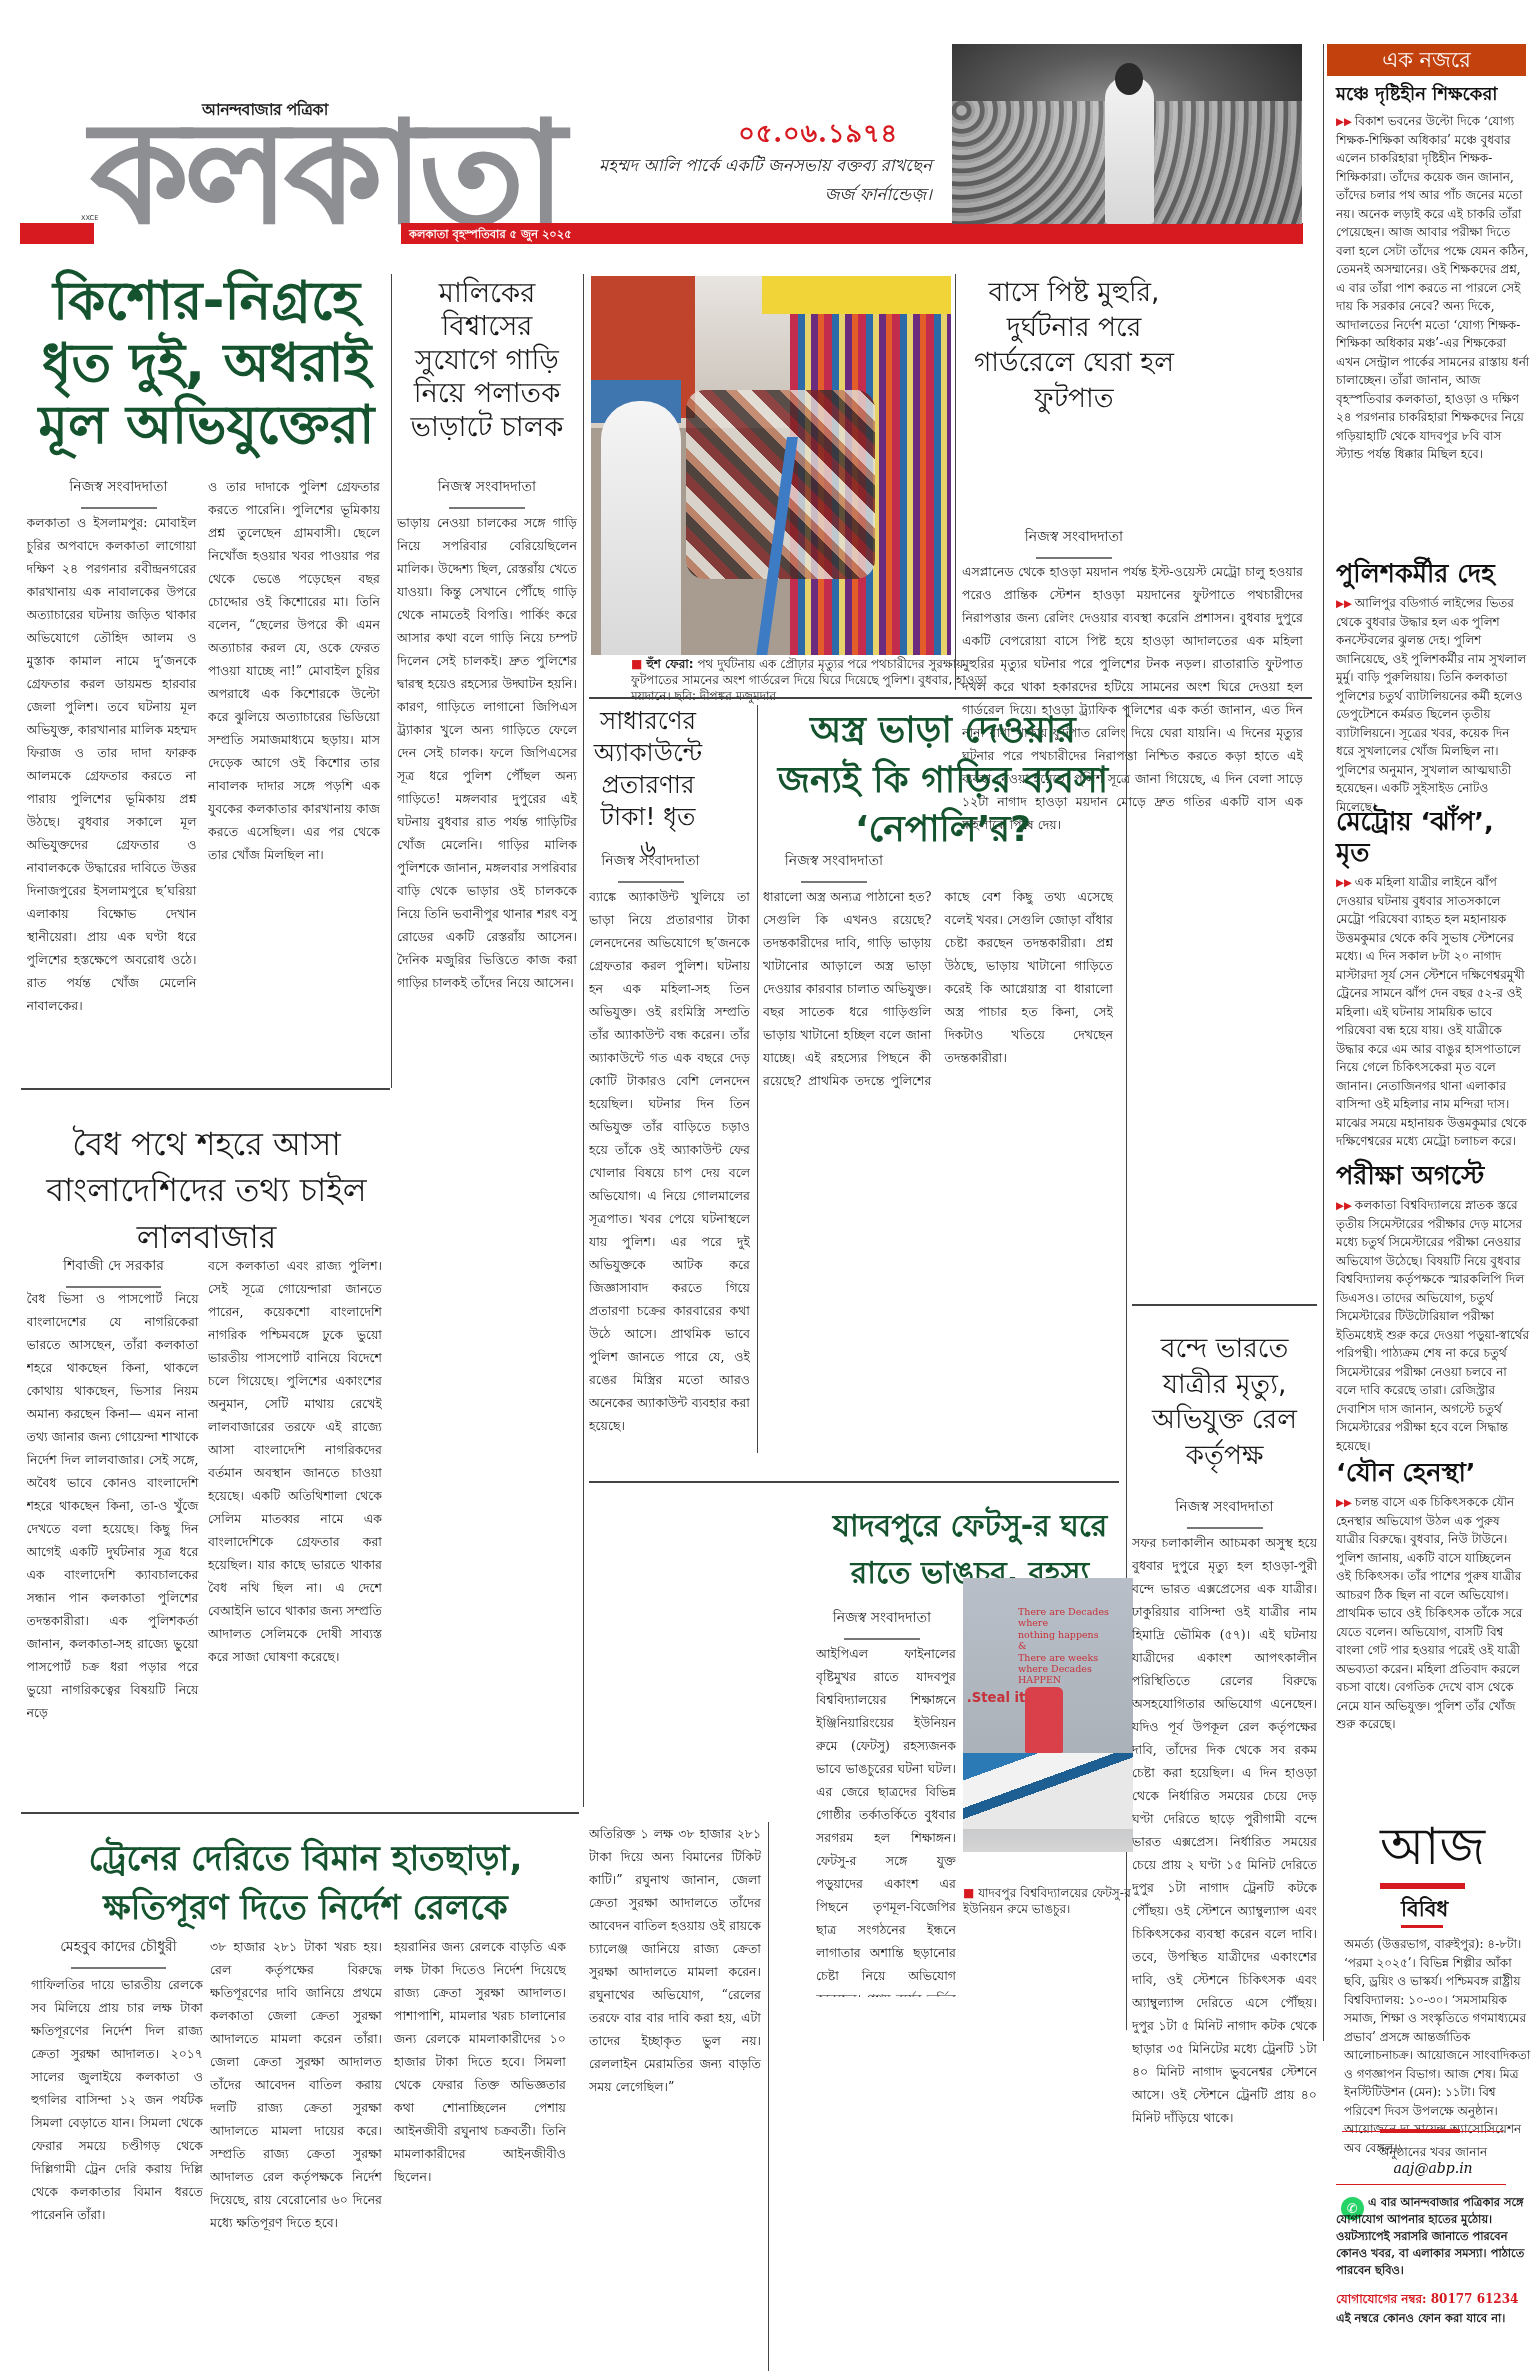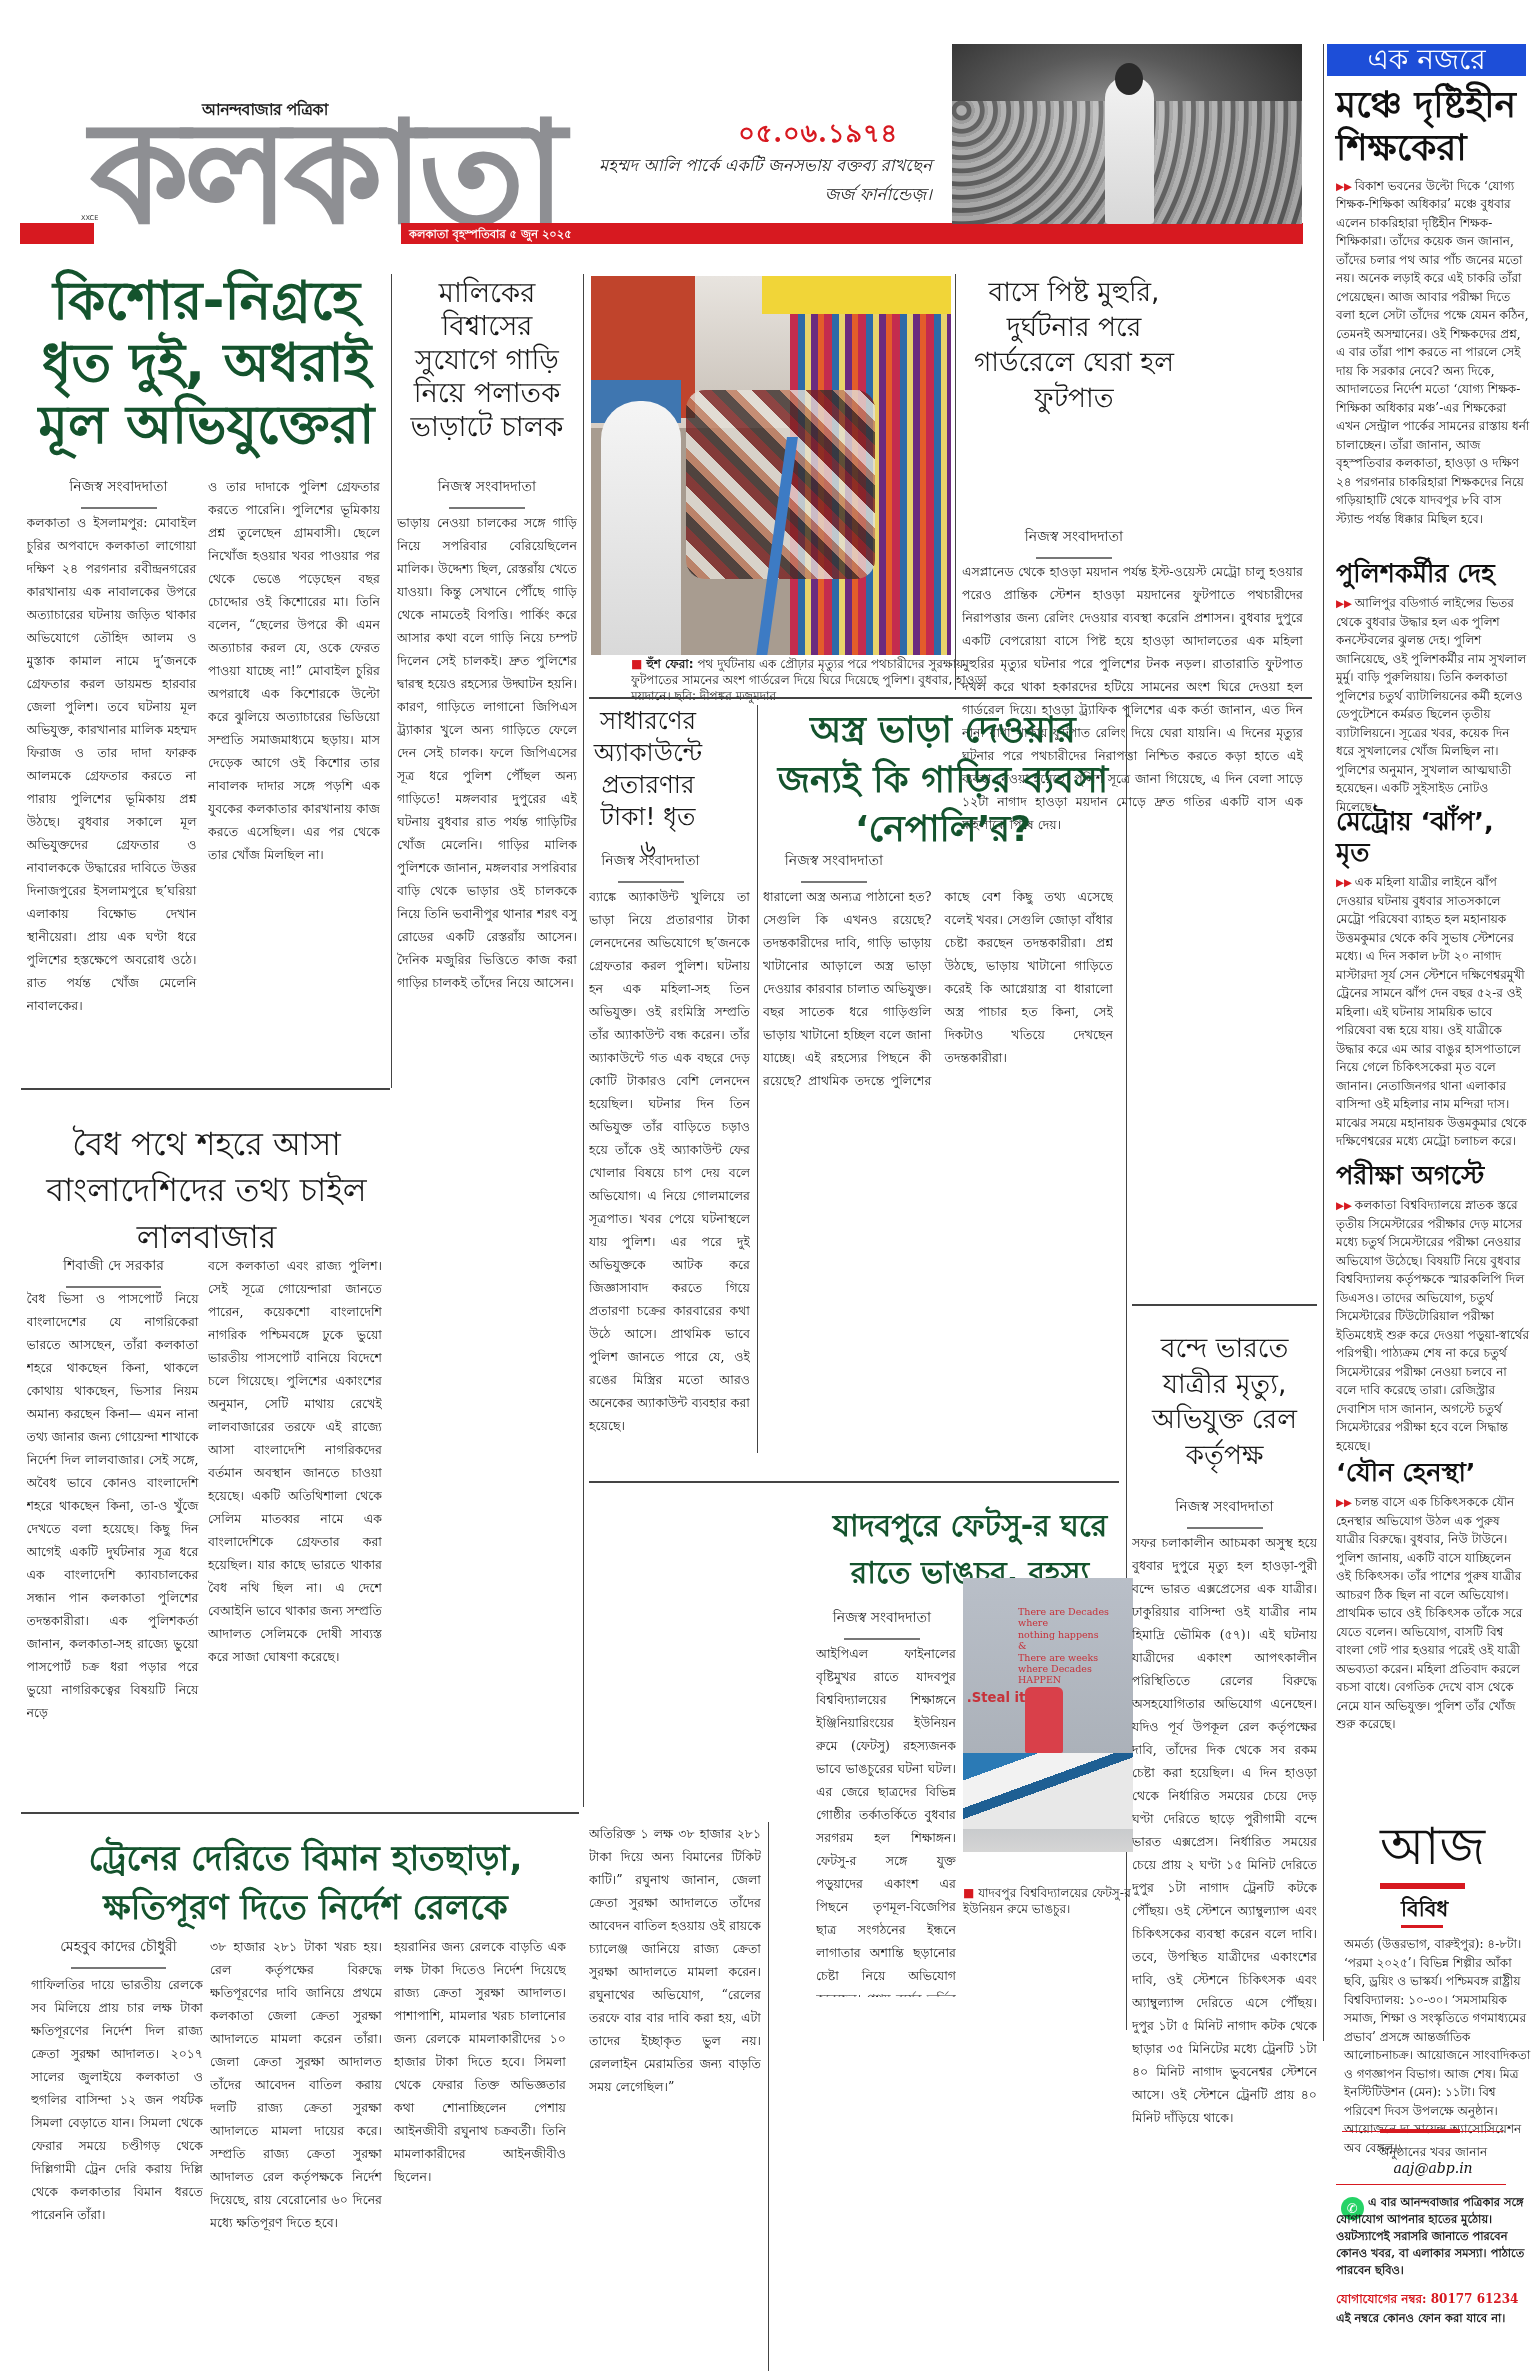--- a/index.html
+++ b/index.html
@@ -22,21 +22,21 @@
   .small-code { left: 81px; top: 214px; font-size: 6.6px; color: #333; }
   .dateline { left: 409px; top: 226px; font-size: 11.4px; font-weight: bold; color: #fff; }
   .ey-date { right: 640px; top: 114px; font-size: 25.6px; color: #d71920; font-family: "DejaVu Serif", serif; font-weight: bold; letter-spacing: 0.9px; }
   .ey-caption { right: 606px; top: 151px; width: 341px; font-size: 16.6px; color: #222; line-height: 29px; text-align: right; font-style: italic; }
   .archive-photo { left: 952px; top: 44px; width: 350px; height: 180px; background: radial-gradient(ellipse at 45% 40%, #9a9a9a 0%, #5a5a5a 40%, #1e1e1e 100%); overflow: hidden; }
   .archive-photo .crowd { position:absolute; left:0; right:0; bottom:0; height: 123px; background: repeating-radial-gradient(circle at 9.5px 9.5px, #d9d9d9 0 4.7px, #6a6a6a 5.7px 9.5px, #bfbfbf 10.4px 13.2px); opacity: 0.7; }
   .archive-photo .speaker { position:absolute; left: 153px; top: 33px; width: 49px; height: 147px; background: linear-gradient(#f2f2f2, #d8d8d8); border-radius: 21px 21px 3.8px 3.8px; }
   .archive-photo .head { position:absolute; left: 163px; top: 19px; width: 28px; height: 32px; background: #2a2a2a; border-radius: 50%; }
 
   
-  .rail-head { left: 1327px; top: 44px; width: 199px; height: 32px; background: #1d4ed8; color: #fff; font-size: 28px; text-align: center; line-height: 32px; }
+  .rail-head { left: 1327px; top: 44px; width: 199px; height: 32px; background: #c2410c; color: #fff; font-size: 21px; text-align: center; line-height: 32px; }
   .rail-title { font-family: "DejaVu Sans", sans-serif; font-weight: bold; font-size: 25.6px; color: #111; line-height: 1.2; }
   .rail-text { font-family: "DejaVu Serif", serif; font-size: 12px; line-height: 18.5px; color: #1a1a1a; }
   .rail-text .arrow { color: #d71920; font-size: 10.4px; margin-right: 2.8px; }
   .rail-block { position: absolute; left: 1336px; width: 194px; }
 
   
   .street-photo { left: 591px; top: 276px; width: 360px; height: 379px; overflow: hidden; background: #d9cfc5; }
   .street-photo .sky { position:absolute; left:0; top:0; width:100%; height: 114px; background: linear-gradient(#e8e4df, #cfc8c0); }
   .street-photo .bldg { position:absolute; left:0; top:0; width: 104px; height: 142px; background: #c0442c; }
   .street-photo .bus { position:absolute; left: 0; top: 104px; width: 90px; height: 43px; background: #3f76b0; }
@@ -78,21 +78,21 @@
 <div class="abs archive-photo">
   <div class="crowd"></div>
     <div class="speaker"></div>
     <div class="head"></div>
 </div>
 
 <div class="abs rail-head">এক নজরে</div>
 <div class="vrule" style="left:1323px; top:44px; height:1997px;"></div>
 
 <div class="rail-block" style="top:83px;">
-  <div class="rail-title" style="font-size:36px;">মঞ্চে দৃষ্টিহীন শিক্ষকেরা</div>
+  <div class="rail-title" style="font-size:18px;">মঞ্চে দৃষ্টিহীন শিক্ষকেরা</div>
   <div class="rail-text" style="margin-top:7.6px;"><span class="arrow">▶▶</span><span>বিকাশ ভবনের উল্টো দিকে ‘যোগ্য শিক্ষক-শিক্ষিকা অধিকার’ মঞ্চে বুধবার এলেন চাকরিহারা দৃষ্টিহীন শিক্ষক-শিক্ষিকারা। তাঁদের কয়েক জন জানান, তাঁদের চলার পথ আর পাঁচ জনের মতো নয়। অনেক লড়াই করে এই চাকরি তাঁরা পেয়েছেন। আজ আবার পরীক্ষা দিতে বলা হলে সেটা তাঁদের পক্ষে যেমন কঠিন, তেমনই অসম্মানের। ওই শিক্ষকদের প্রশ্ন, এ বার তাঁরা পাশ করতে না পারলে সেই দায় কি সরকার নেবে? অন্য দিকে, আদালতের নির্দেশ মতো ‘যোগ্য শিক্ষক-শিক্ষিকা অধিকার মঞ্চ’-এর শিক্ষকেরা এখন সেন্ট্রাল পার্কের সামনের রাস্তায় ধর্না চালাচ্ছেন। তাঁরা জানান, আজ বৃহস্পতিবার কলকাতা, হাওড়া ও দক্ষিণ ২৪ পরগনার চাকরিহারা শিক্ষকদের নিয়ে গড়িয়াহাটি থেকে যাদবপুর ৮বি বাস স্ট্যান্ড পর্যন্ত ধিক্কার মিছিল হবে।</span></div>
 </div>
 <div class="rail-block" style="top:558px;">
   <div class="rail-title">পুলিশকর্মীর দেহ</div>
   <div class="rail-text" style="margin-top:5.7px;"><span class="arrow">▶▶</span><span>আলিপুর বডিগার্ড লাইন্সের ভিতর থেকে বুধবার উদ্ধার হল এক পুলিশ কনস্টেবলের ঝুলন্ত দেহ। পুলিশ জানিয়েছে, ওই পুলিশকর্মীর নাম সুখলাল মুর্মু। বাড়ি পুরুলিয়ায়। তিনি কলকাতা পুলিশের চতুর্থ ব্যাটালিয়নের কর্মী হলেও ডেপুটেশনে কর্মরত ছিলেন তৃতীয় ব্যাটালিয়নে। সূত্রের খবর, কয়েক দিন ধরে সুখলালের খোঁজ মিলছিল না। পুলিশের অনুমান, সুখলাল আত্মঘাতী হয়েছেন। একটি সুইসাইড নোটও মিলেছে।</span></div>
 </div>
 <div class="rail-block" style="top:806px;">
   <div class="rail-title">মেট্রোয় ‘ঝাঁপ’, মৃত</div>
   <div class="rail-text" style="margin-top:5.7px;"><span class="arrow">▶▶</span><span>এক মহিলা যাত্রীর লাইনে ঝাঁপ দেওয়ার ঘটনায় বুধবার সাতসকালে মেট্রো পরিষেবা ব্যাহত হল মহানায়ক উত্তমকুমার থেকে কবি সুভাষ স্টেশনের মধ্যে। এ দিন সকাল ৮টা ২০ নাগাদ মাস্টারদা সূর্য সেন স্টেশনে দক্ষিণেশ্বরমুখী ট্রেনের সামনে ঝাঁপ দেন বছর ৫২-র ওই মহিলা। এই ঘটনায় সাময়িক ভাবে পরিষেবা বন্ধ হয়ে যায়। ওই যাত্রীকে উদ্ধার করে এম আর বাঙুর হাসপাতালে নিয়ে গেলে চিকিৎসকেরা মৃত বলে জানান। নেতাজিনগর থানা এলাকার বাসিন্দা ওই মহিলার নাম মন্দিরা দাস। মাঝের সময়ে মহানায়ক উত্তমকুমার থেকে দক্ষিণেশ্বরের মধ্যে মেট্রো চলাচল করে।</span></div>
 </div>

